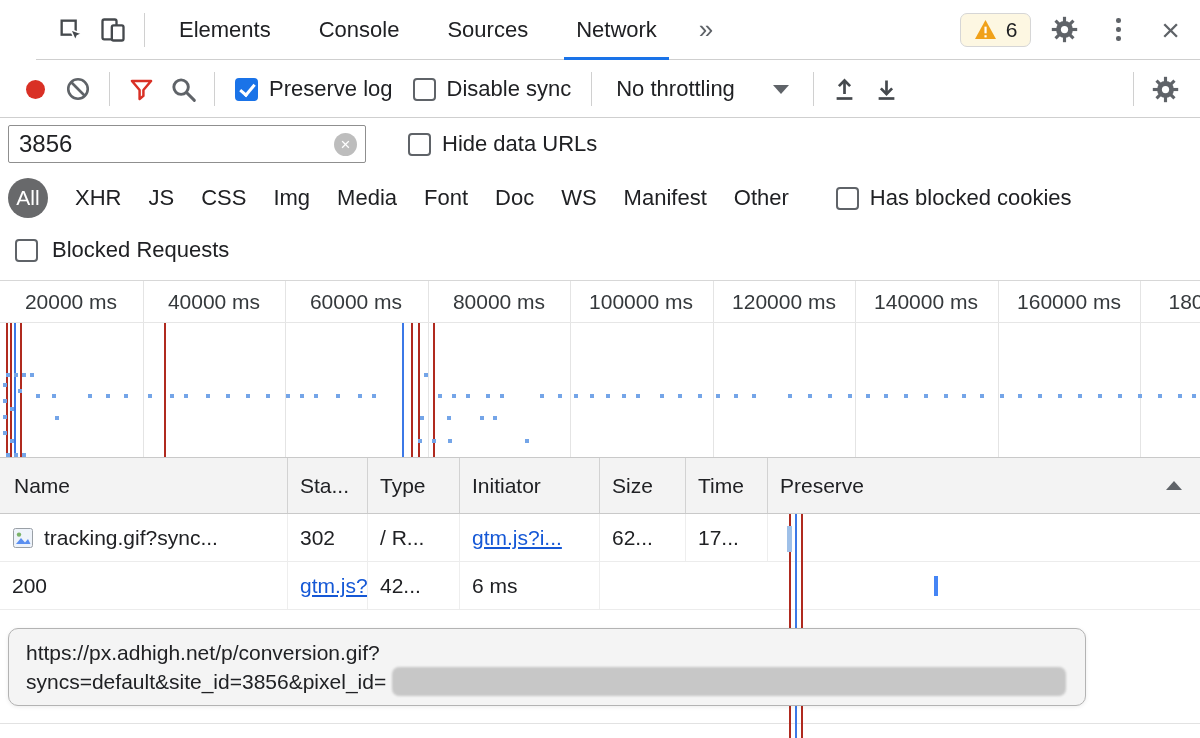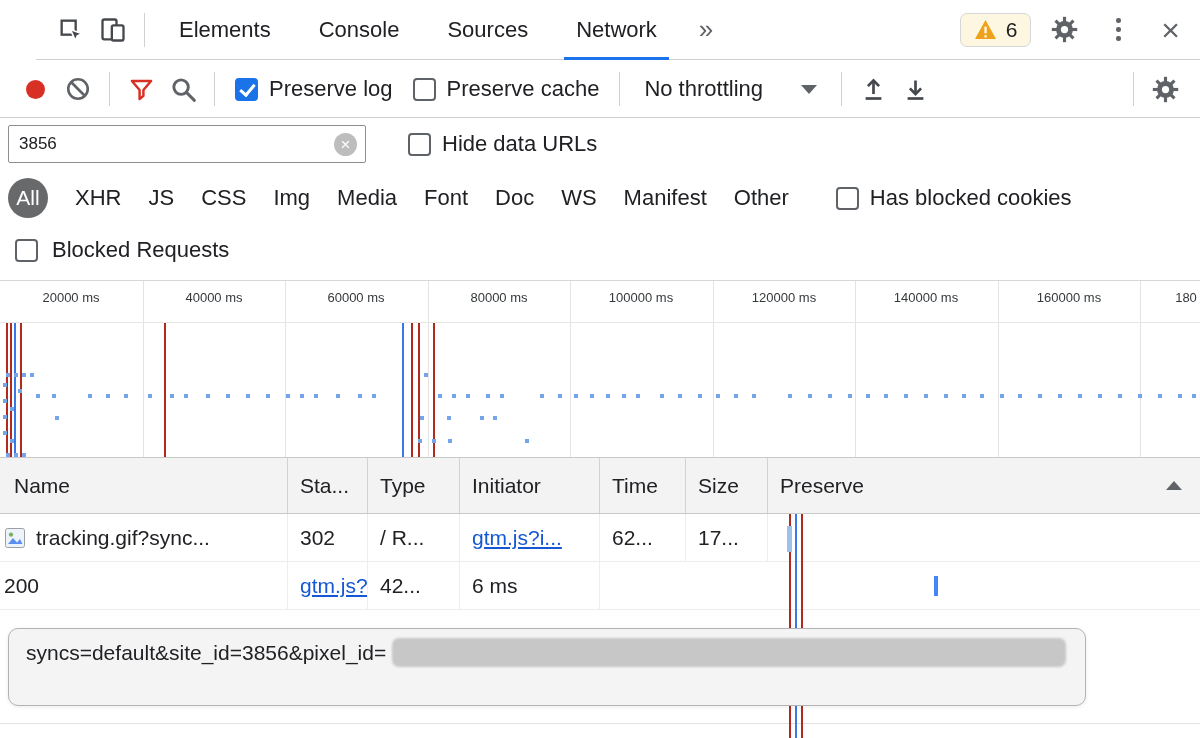--- a/index.html
+++ b/index.html
@@ -33,57 +33,57 @@
   .cb.checked { background:#1a73e8; border-color:#1a73e8; }
   .cb.checked::after { content:''; position:absolute; left:6px; top:1px; width:6px; height:12px;
                        border:solid #fff; border-width:0 3px 3px 0; transform:rotate(40deg); }
   .dropdown { display:flex; align-items:center; gap:38px; font-size:22px; padding:0 14px; cursor:pointer; white-space:nowrap; }
   .tri-down { width:0; height:0; border-left:8px solid transparent; border-right:8px solid transparent; border-top:9px solid #5f6368; }
   .tri-up   { width:0; height:0; border-left:8px solid transparent; border-right:8px solid transparent; border-bottom:9px solid #5f6368; }
 
   
   .filter-row { position:absolute; top:122px; left:0; right:0; height:44px; display:flex; align-items:center; padding:0 8px; gap:32px; }
   .filter-input-wrap { position:relative; width:358px; flex:none; }
-  .filter-input { width:100%; height:38px; border:1px solid #8f8f8f; border-radius:2px; font-size:17px;
+  .filter-input { width:100%; height:38px; border:1px solid #8f8f8f; border-radius:2px; font-size:24px;
                   padding:0 42px 0 10px; font-family:inherit; color:#202124; outline:none; }
   .clear-btn { position:absolute; right:9px; top:8px; width:23px; height:23px; border-radius:50%;
                background:#bdbdbd; color:#fff; font-size:17px; display:flex; align-items:center; justify-content:center; cursor:pointer; }
 
   
   .pills-row { position:absolute; top:176px; left:0; right:0; height:44px; display:flex; align-items:center; padding:0 8px; gap:27px; font-size:22px; }
   .pill { color:#202124; cursor:pointer; white-space:nowrap; }
   .pill.selected { background:#68696b; color:#fff; border-radius:50%; width:40px; height:40px;
                    display:flex; align-items:center; justify-content:center; font-size:21px; }
   .cookies-group { margin-left:10px; }
 
   
   .blocked-row { position:absolute; top:228px; left:0; right:0; height:44px; display:flex; align-items:center; padding:0 15px; gap:14px; font-size:22px; cursor:pointer; }
 
   
   .overview { position:absolute; top:280px; left:0; right:0; height:178px; border-top:1px solid #d7d7d7;
               border-bottom:1px solid #c9c9c9; overflow:hidden; background:#fff; }
   .overview-ruler { position:absolute; top:0; left:0; right:0; height:42px; border-bottom:1px solid #e6e6e6; z-index:1; }
-  .time-label { position:absolute; top:9px; transform:translateX(-50%); font-size:13px; color:#35393c; white-space:nowrap; }
+  .time-label { position:absolute; top:9px; transform:translateX(-50%); font-size:21px; color:#35393c; white-space:nowrap; }
   .gridline { position:absolute; top:0; bottom:0; width:1px; background:#e4e4e4; z-index:0; }
   .overview-graph { position:absolute; top:42px; left:0; right:0; bottom:0; z-index:1; }
   .ev-line { position:absolute; top:0; bottom:0; width:2px; }
   .dot { position:absolute; width:4px; height:4px; }
 
   
   .net-header { position:absolute; top:458px; left:0; right:0; height:56px; background:#f3f3f3;
                 border-bottom:1px solid #c9c9c9; display:grid; grid-template-columns:288px 80px 92px 140px 86px 82px 1fr;
                 font-size:21px; color:#202124; }
   .hcell { display:flex; align-items:center; padding:0 12px; border-right:1px solid #d2d2d2; overflow:hidden; white-space:nowrap; cursor:pointer; }
   .hcell:first-child { padding-left:14px; }
   .hcell.wf-head { justify-content:space-between; border-right:none; padding-right:18px; }
   .net-row { position:absolute; left:0; right:0; height:48px; display:grid;
              grid-template-columns:288px 80px 92px 140px 86px 82px 1fr; font-size:21px;
              border-bottom:1px solid #ececec; background:#fff; cursor:pointer; }
   .cell { display:flex; align-items:center; padding:0 12px; border-right:1px solid #eeeeee; overflow:hidden; white-space:nowrap; }
-  .cell:first-child { padding-left:4px; }
+  .cell:first-child { padding-left:12px; }
   .cell:last-child { border-right:none; }
   .row-icon { display:flex; margin-right:10px; flex:none; }
   .init-link { color:#1558d6; text-decoration:underline; cursor:pointer; }
 
   
   .wf-overlay { position:absolute; left:768px; top:514px; width:432px; height:224px; pointer-events:none; z-index:3; }
   .wf-line { position:absolute; top:0; bottom:0; width:2px; }
   .wf-bar { position:absolute; }
 
   .bottom-divider { position:absolute; top:723px; left:0; right:0; height:1px; background:#e2e2e2; }
@@ -177,21 +177,21 @@
         <line x1="14.8" y1="14.8" x2="21" y2="21" stroke="#5f6368" stroke-width="2.4" stroke-linecap="round"></line>
       </svg>
     </div>
     <div class="sep"></div>
     <div class="cb-group">
       <span class="cb checked"></span>
       <span>Preserve log</span>
     </div>
     <div class="cb-group">
       <span class="cb"></span>
-      <span>Preserve cache</span>
+      <span>Disable sync</span>
     </div>
     <div class="sep"></div>
     <div class="dropdown">
       <span>No throttling</span>
       <span class="tri-down"></span>
     </div>
     <div class="sep"></div>
     <div class="icon-btn">
       <svg width="27" height="27" viewBox="0 0 24 24" fill="none" stroke="#45494d" stroke-width="2.4">
         <path d="M12 16 V4"></path>
@@ -372,22 +372,22 @@
         <div class="dot" style="left: 10px; top: 84px; background: rgb(116, 165, 232);"></div>
         <div class="dot" style="left: 18px; top: 66px; background: rgb(116, 165, 232);"></div>
       </div>
   </div>
 
   <div class="net-header">
     <div class="hcell">Name</div>
     <div class="hcell">Sta...</div>
     <div class="hcell">Type</div>
     <div class="hcell">Initiator</div>
+    <div class="hcell">Size</div>
     <div class="hcell">Time</div>
-    <div class="hcell">Size</div>
     <div class="hcell wf-head">
       <span>Preserve</span>
       <span class="tri-up"></span>
     </div>
   </div>
 
   <div class="net-row" style="top:514px">
     <div class="cell">
       <span class="row-icon">
         <svg width="22" height="22" viewBox="0 0 22 22">
@@ -422,19 +422,20 @@
 
   <div class="wf-overlay">
       <div class="wf-line" style="left: 21px; background: rgb(176, 42, 31);"></div>
       <div class="wf-line" style="left: 27px; background: rgb(59, 120, 231);"></div>
       <div class="wf-line" style="left: 33px; background: rgb(176, 42, 31);"></div>
       <div class="wf-bar" style="left: 19px; top: 12px; width: 5px; height: 26px; background: rgb(159, 192, 232);"></div>
       <div class="wf-bar" style="left: 166px; top: 62px; width: 4px; height: 20px; background: rgb(69, 133, 245);"></div>
     </div>
 
   <div class="url-tooltip">
+    <div>https://px.adhigh.net/p/conversion.gif?</div>
     <div class="tooltip-line2">
       <span>syncs=default&amp;site_id=3856&amp;pixel_id=</span>
       <div class="redact"></div>
     </div>
   </div>
 
 </div>
 
 </body></html>

